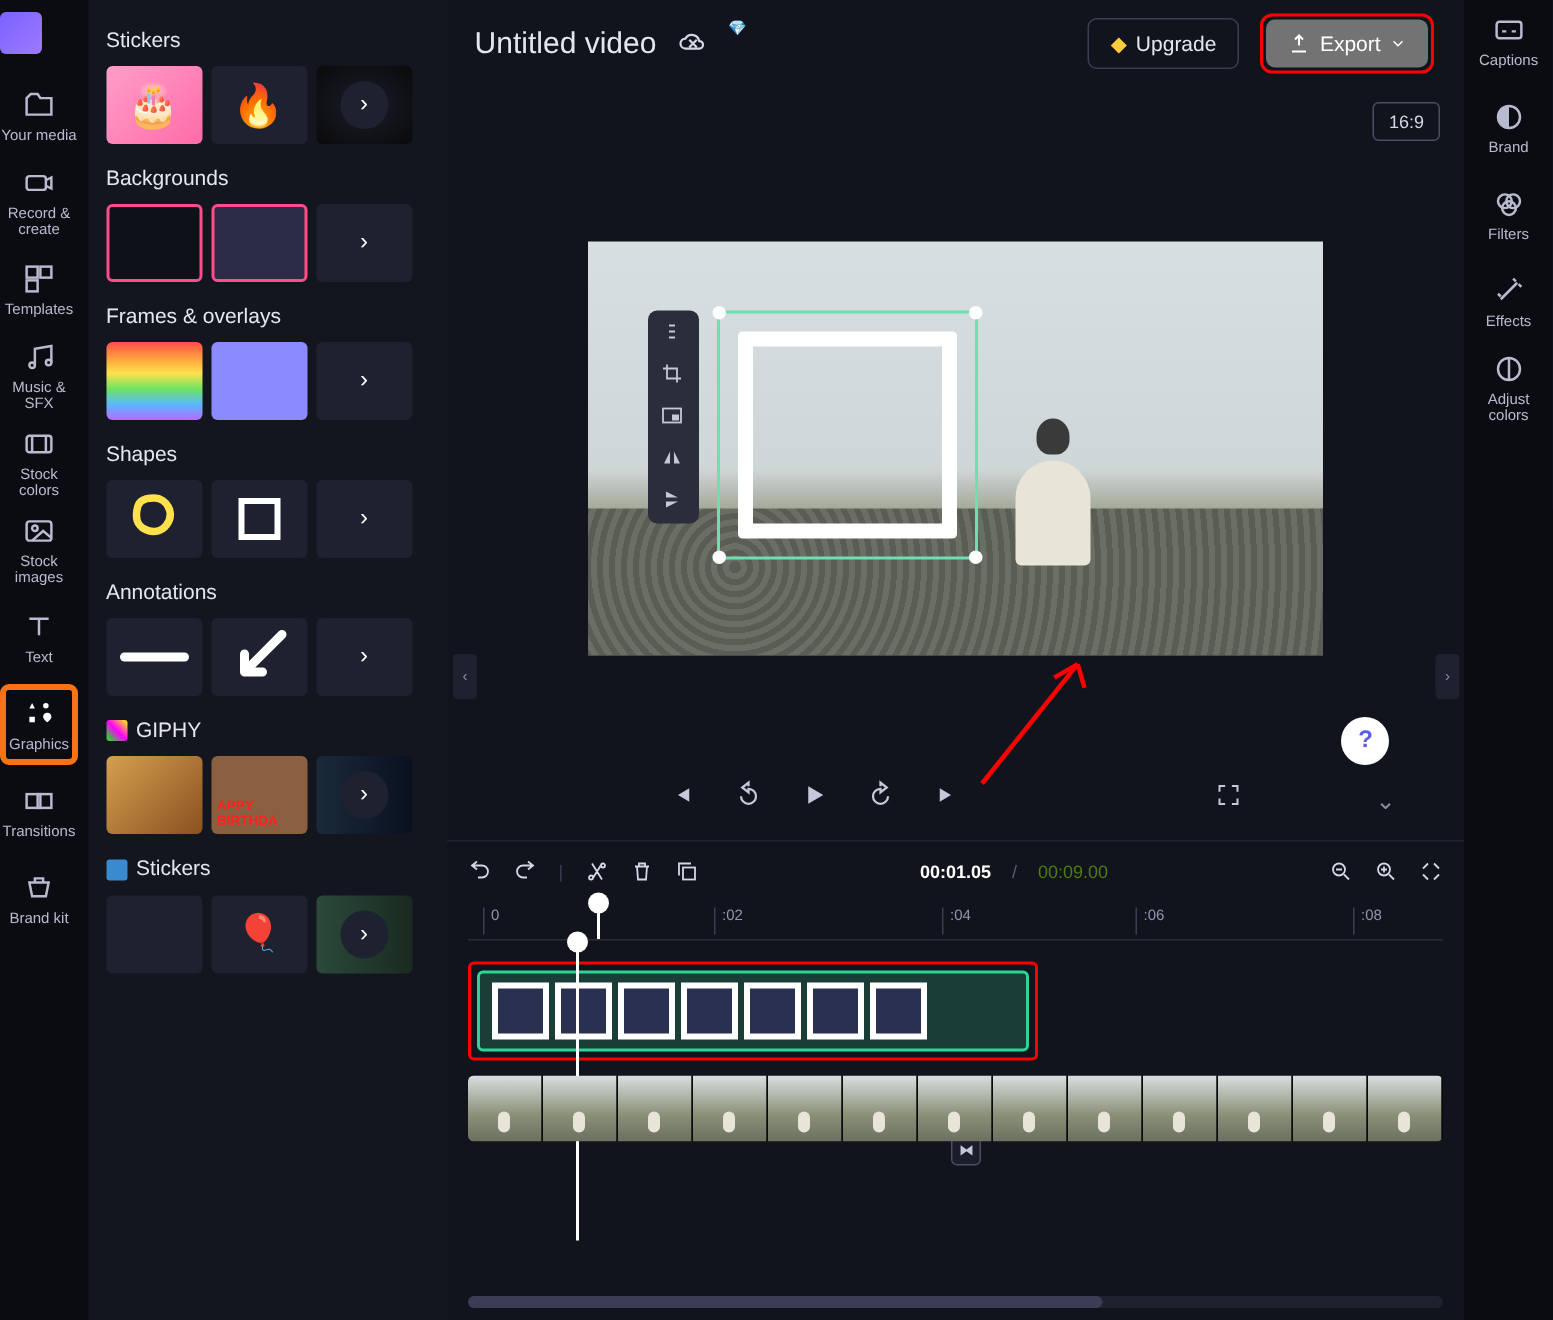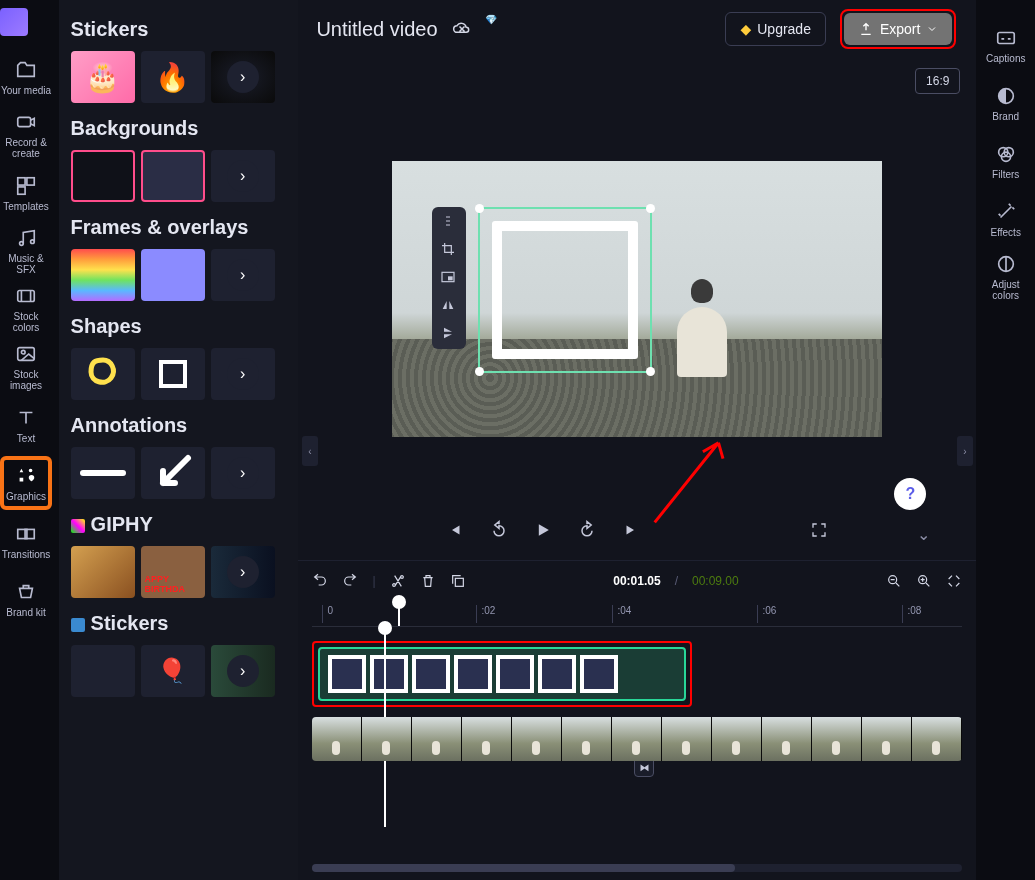--- a/index.html
+++ b/index.html
@@ -5,21 +5,21 @@
 *{box-sizing:border-box;margin:0;padding:0;font-family:'Segoe UI',Arial,sans-serif}
 body{background:#0f1118;color:#d4d7e6;overflow:hidden;width:1035px;height:880px}
 .app{display:flex;width:100%;height:100%}
 .nav{width:60px;background:#0b0c12;display:flex;flex-direction:column;align-items:flex-start;padding-top:8px}
 .logo{width:28px;height:28px;background:linear-gradient(135deg,#7b61ff,#9d7bff);border-radius:4px;margin-bottom:14px}
 .nav-item{display:flex;flex-direction:column;align-items:center;justify-content:center;width:52px;height:54px;font-size:10px;color:#b8bbd0;cursor:pointer;border-radius:6px;margin-bottom:4px;position:relative;text-align:center;line-height:1.1}
 .nav-item.active{background:transparent}
 .nav-item.hl{border:4px solid #f97316}
 .nav-ico{width:22px;height:22px;margin-bottom:4px;display:flex;align-items:center;justify-content:center}
 .panel{width:245px;background:#14161f;padding:10px 12px;overflow-y:auto}
-.sec-title{font-size:20px;font-weight:700;color:#e4e6f1;margin:8px 0 10px}
+.sec-title{font-size:14px;font-weight:400;color:#e4e6f1;margin:8px 0 10px}
 .thumbs{display:flex;gap:6px;margin-bottom:14px}
 .thumb{width:64px;height:52px;background:#1e2130;border-radius:4px;display:flex;align-items:center;justify-content:center;cursor:pointer}
 .thumb.bgred{border:2px solid #ff4d8b;background:#0f1118}
 .thumb.bgpurp{border:2px solid #ff4d8b;background:#2a2d45}
 .more{background:#1e2130;border-radius:50%;width:32px;height:32px;display:flex;align-items:center;justify-content:center}
 .main{flex:1;display:flex;flex-direction:column;background:#12141d;position:relative}
 .topbar{height:58px;display:flex;align-items:center;padding:0 20px 0 18px;gap:14px}
 .title{font-size:20px;color:#e4e6f1}
 .spacer{flex:1}
 .upgrade{display:flex;align-items:center;gap:6px;background:transparent;border:1px solid #3a3d53;color:#e4e6f1;padding:8px 14px;border-radius:6px;font-size:14px;cursor:pointer}
@@ -51,21 +51,21 @@
 .tick{position:absolute;top:4px;font-size:10px;color:#9396b0;border-left:1px solid #3a3d53;padding-left:4px;height:18px}
 .playhead{position:absolute;top:0;bottom:0;width:2px;background:#fff}
 .playhead:before{content:'';position:absolute;top:-6px;left:-6px;width:14px;height:14px;background:#fff;border-radius:50%}
 .tracks{padding:14px;position:relative}
 .clip-hl{border:2px solid #ff0000;padding:4px;width:380px;border-radius:4px;margin-bottom:10px}
 .clip{height:54px;background:#1a3d35;border:2px solid #29d698;border-radius:4px;display:flex;align-items:center;gap:4px;padding:0 8px}
 .clip-frame{width:38px;height:38px;border:4px solid #fff;background:#2a3050}
 .video-track{display:flex;height:44px;width:650px;overflow:hidden;border-radius:4px;margin-top:6px}
 .vframe{flex:1;background:linear-gradient(180deg,#d8dfe0 0%,#8a9077 60%,#6b7060 100%);border-right:1px solid #0a0a0a;position:relative}
 .vframe:after{content:'';position:absolute;bottom:6px;left:40%;width:8px;height:14px;background:#e8e4d8;border-radius:4px}
-.rpanel{width:60px;background:#0b0c12;display:flex;flex-direction:column;align-items:center;padding-top:18px}
+.rpanel{width:60px;background:#0b0c12;display:flex;flex-direction:column;align-items:center;}
 .chev{position:absolute;width:16px;height:30px;background:#1e2130;border-radius:3px;display:flex;align-items:center;justify-content:center;cursor:pointer;color:#8a8da5;font-size:10px}
 .chev.left{left:302px;top:436px}
 .chev.right{right:62px;top:436px}
 .gi{fill:none;stroke:currentColor;stroke-width:1.8}
 svg{display:block}
 .sec-icon{width:14px;height:14px;display:inline-block;vertical-align:middle;margin-right:6px}
 </style>
 </head>
 <body>
 
@@ -404,21 +404,21 @@
           </span>
         <span>
             <svg width="16" height="16" viewBox="0 0 24 24">
               <path class="gi" d="M9 4L4 9M15 4l5 5M9 20l-5-5M15 20l5-5"></path>
             </svg>
           </span>
       </div>
       <div class="ruler">
         <div class="tick" style="left:10px"><span>0</span></div>
         <div class="tick" style="left:164px"><span>:02</span></div>
-        <div class="tick" style="left:300px"><span>:04</span></div>
+        <div class="tick" style="left:316px"><span>:04</span></div>
         <div class="tick" style="left:445px"><span>:06</span></div>
         <div class="tick" style="left:590px"><span>:08</span></div>
         <div class="playhead" style="left:86px"></div>
       </div>
       <div class="tracks">
         <div class="playhead" style="left:86px;top:0;height:200px"></div>
         <div class="clip-hl">
           <div class="clip">
             <div class="clip-frame"></div>
               <div class="clip-frame"></div>

